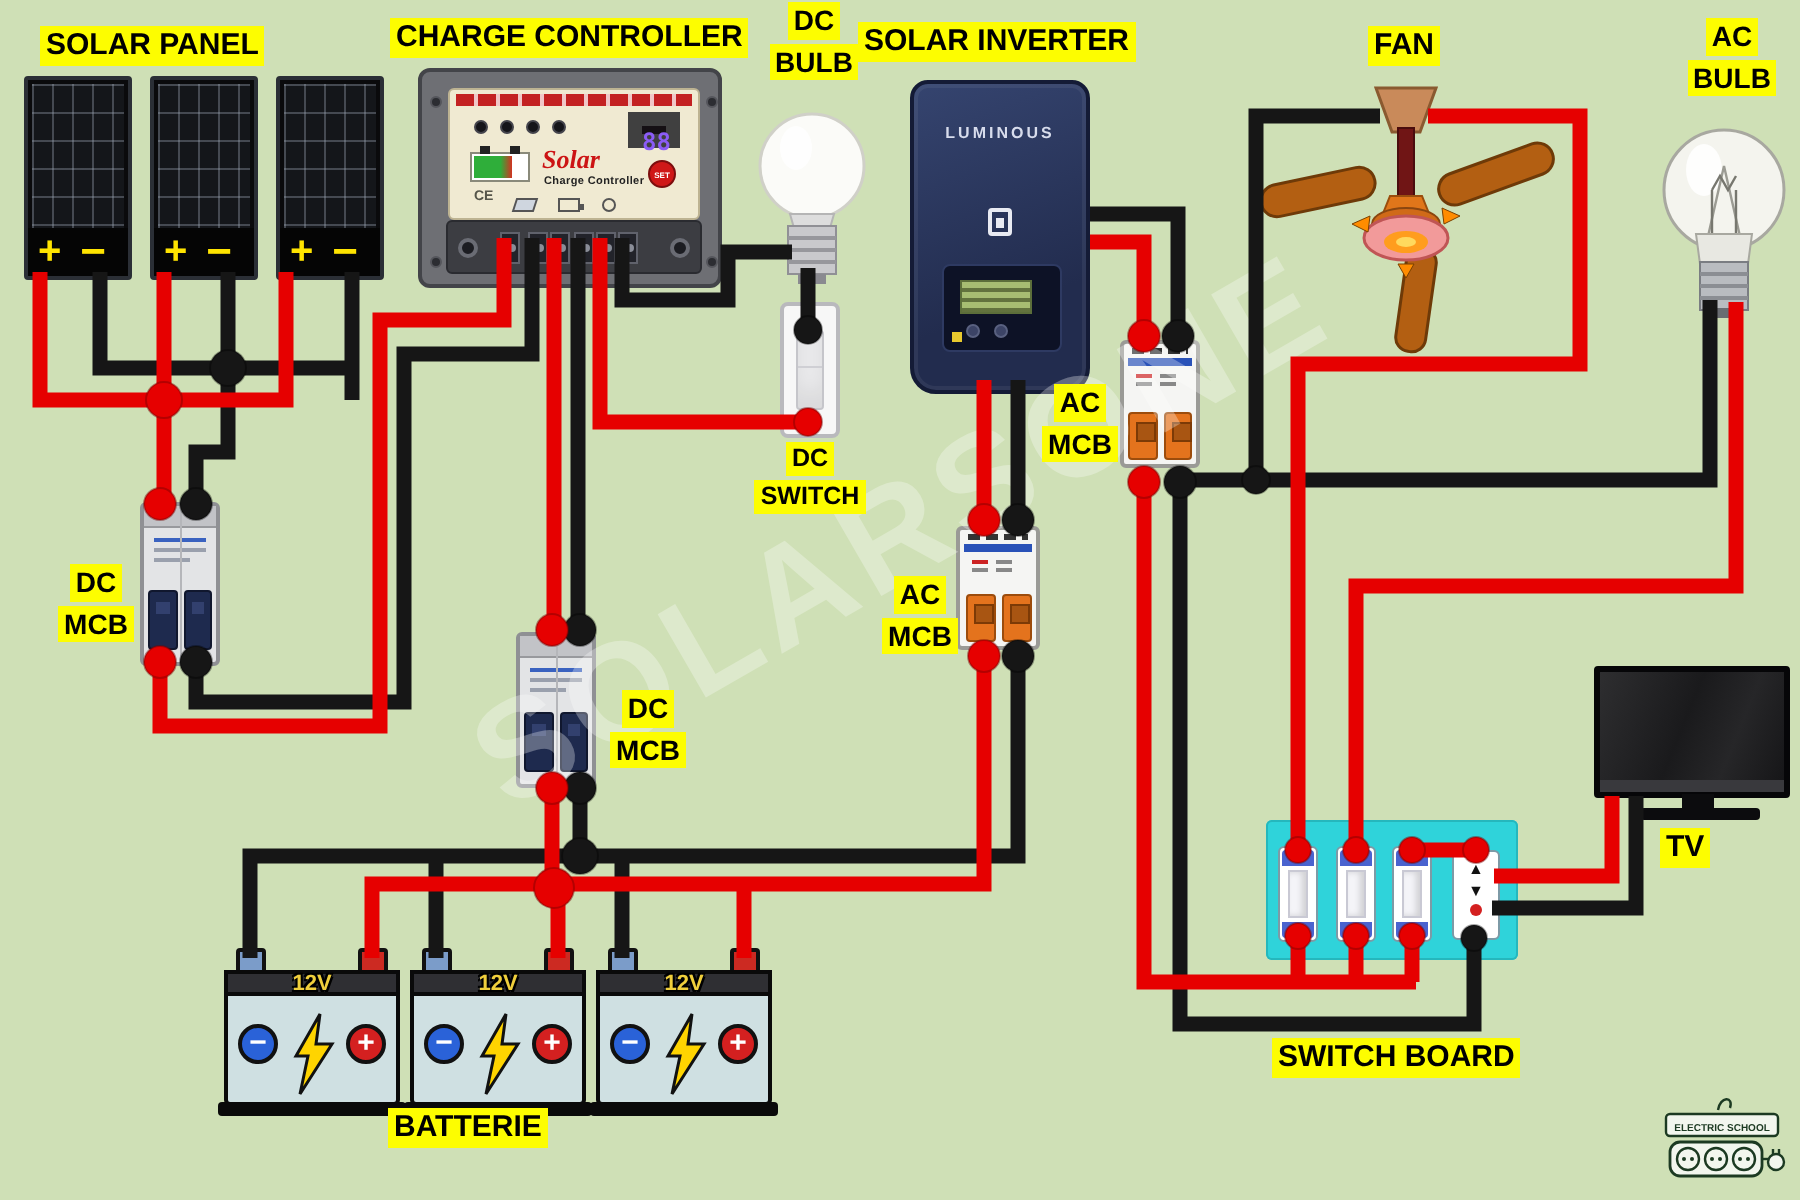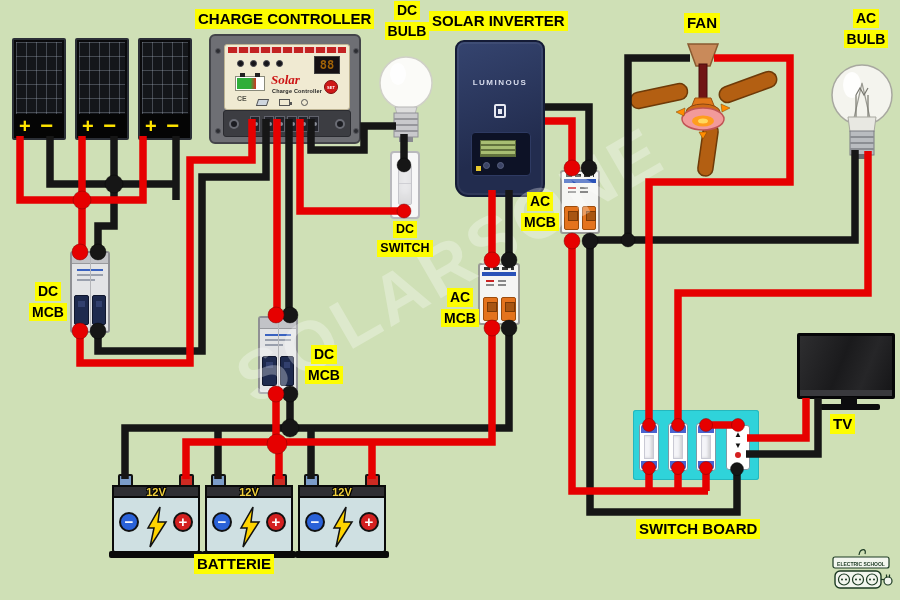--- a/index.html
+++ b/index.html
@@ -34,21 +34,21 @@
   .panel-foot .minus{font-size:22px;line-height:10px}
 
   
   .controller{background:#6e6f74;border:2px solid #434449;border-radius:6px}
   .cc-face{position:absolute;left:13px;top:8px;width:126px;height:66px;background:#f0ead2;
            border:1px solid #bdb392;border-radius:3px}
   .cc-strip{position:absolute;left:3px;right:3px;top:2px;height:6px;background:#c32222;
     background-image:repeating-linear-gradient(90deg,transparent 0 9px,rgba(255,255,255,.75) 9px 11px)}
   .cc-led{position:absolute;top:15px;width:7px;height:7px;border-radius:50%;background:#15151a;border:1px solid #44444c}
   .cc-display{position:absolute;right:9px;top:11px;width:26px;height:18px;background:#151014;
-    color:#a16207;font:bold 12px "DejaVu Sans Mono",monospace;text-align:center;line-height:17px;border:1px solid #404040}
+    color:#8b5cf6;font:bold 12px "DejaVu Sans Mono",monospace;text-align:center;line-height:17px;border:7px solid #404040}
   .cc-batt{position:absolute;left:10px;top:31px;width:30px;height:15px;background:#fff;border:1px solid #8a8a7a}
   .cc-batt::before{content:"";position:absolute;left:4px;top:-4px;width:5px;height:4px;background:#222}
   .cc-batt::after{content:"";position:absolute;right:4px;top:-4px;width:5px;height:4px;background:#222}
   .cc-batt-fill{position:absolute;left:1px;top:1px;bottom:1px;width:68%;background:linear-gradient(90deg,#2fae3a 70%,#d23322)}
   .cc-solar{position:absolute;left:46px;top:27px;font:italic bold 13px "Liberation Serif",serif;color:#cc1414}
   .cc-sub{position:absolute;left:47px;top:43px;font-weight:bold;font-size:5.5px;color:#222;letter-spacing:.2px}
   .cc-ce{position:absolute;left:12px;top:50px;font-weight:bold;font-size:7px;color:#55554a}
   .cc-set{position:absolute;right:11px;top:35px;width:14px;height:14px;border-radius:50%;background:#cf1818;
     border:1px solid #7c0e0e;color:#fff;font-size:4px;font-weight:bold;display:flex;align-items:center;justify-content:center}
   .cc-icons{position:absolute;left:32px;bottom:3px;display:flex;gap:11px;align-items:center}
@@ -59,21 +59,21 @@
   .cc-terms{position:absolute;left:12px;bottom:5px;width:128px;height:27px;background:#3c3d42;
     border:1px solid #2a2b30;border-radius:3px}
   .term{position:absolute;top:5px;width:10px;height:16px;background:#22232a;border:1px solid #60626c}
   .term::after{content:"";position:absolute;left:2.5px;top:5px;width:4px;height:4px;border-radius:50%;background:#8a8d98}
   .cc-endscrew{position:absolute;top:8px;width:10px;height:10px;border-radius:50%;background:#1c1d22;border:2px solid #6a6c74}
   .cc-bscrew{position:absolute;width:6px;height:6px;border-radius:50%;background:#2c2d32;border:1px solid #55565c}
 
   
   .inverter{background:linear-gradient(160deg,#35446f,#222c4e 70%);border:2px solid #141b36;
             border-radius:9px 9px 13px 13px;box-shadow:inset 0 0 0 2px rgba(255,255,255,.06)}
-  .inv-brand{margin-top:36px;text-align:center;color:#d7dcec;font-size:8px;font-weight:bold;letter-spacing:1.5px}
+  .inv-brand{margin-top:20px;text-align:center;color:#d7dcec;font-size:8px;font-weight:bold;letter-spacing:1.5px}
   .inv-logo{position:absolute;left:50%;top:62px;width:12px;height:14px;margin-left:-6px;border:2px solid #e8eaf2;border-radius:2px}
   .inv-logo::after{content:"";position:absolute;left:2px;top:2.5px;width:4px;height:5px;background:#e8eaf2}
   .inv-display{position:absolute;left:14px;top:90px;width:60px;height:44px;background:#0d1226;border-radius:4px;border:1px solid #2e3a62}
   .inv-screen{position:absolute;left:8px;top:7px;width:36px;height:17px;background:#a7bd72;border:1px solid #5c6e3a;
     background-image:repeating-linear-gradient(0deg,rgba(30,40,10,.5) 0 2px,transparent 2px 5px)}
   .inv-btn{position:absolute;width:7px;height:7px;border-radius:50%;background:#3c4466;border:1px solid #596180;top:29px}
   .inv-led{position:absolute;left:4px;top:33px;width:5px;height:5px;background:#e8c92e}
 
   
   .mcb-dc{background:#e3e4e6;border:2px solid #8f9094;border-radius:3px}
@@ -458,20 +458,23 @@
         <circle cx="678" cy="425" r="6.5"></circle>
         <circle cx="706" cy="425" r="6.5"></circle>
         <circle cx="738" cy="425" r="6.5"></circle>
         <circle cx="649" cy="468" r="6.5"></circle>
         <circle cx="678" cy="468" r="6.5"></circle>
         <circle cx="706" cy="468" r="6.5"></circle>
       </g>
     </g>
   </svg>
 
+  <div class="abs label" style="left:20px;top:13px">
+    <span class="chip">SOLAR PANEL</span>
+  </div>
   <div class="abs label" style="left:195px;top:9px">
     <span class="chip">CHARGE CONTROLLER</span>
   </div>
   <div class="abs label-col" style="left:380px;top:1px;width:54px">
     <span class="chip small">DC</span>
     <span class="chip small">BULB</span>
   </div>
   <div class="abs label" style="left:429px;top:11px">
     <span class="chip">SOLAR INVERTER</span>
   </div>

